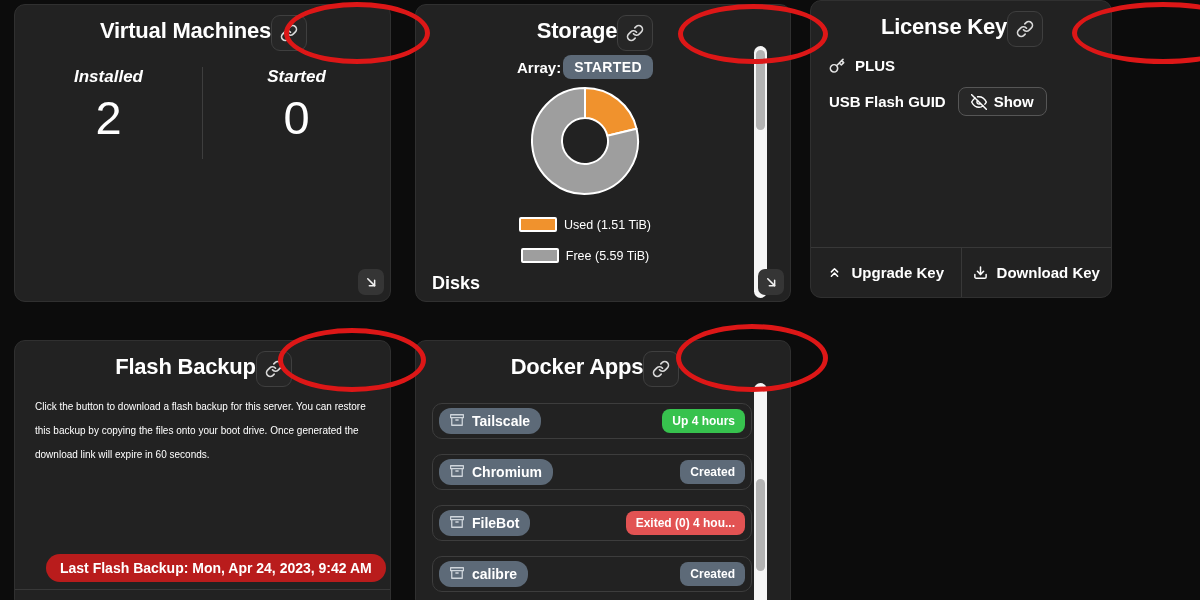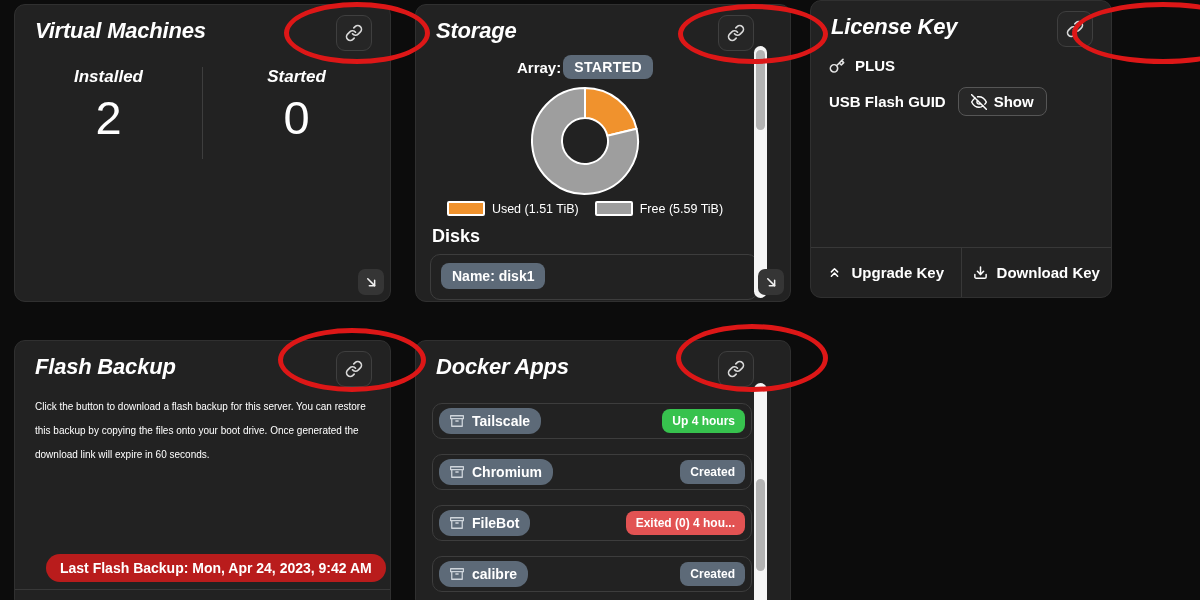--- a/index.html
+++ b/index.html
@@ -17,23 +17,22 @@
     border-radius:11px;
     overflow:hidden;
   }
   #card-vm      { left:14px;  top:4px;   width:377px; height:298px; }
   #card-storage { left:415px; top:4px;   width:376px; height:298px; }
   #card-license { left:810px; top:0;   width:302px; height:298px; }
   #card-flash   { left:14px;  top:340px; width:377px; height:270px; }
   #card-docker  { left:415px; top:340px; width:376px; height:270px; }
 
   .card-header {
-    display:flex; justify-content:space-between; align-items:flex-start;
+    display:flex; justify-content:center; align-items:flex-start;
     padding:10px 18px 0 20px;
-    font-style:italic;
   }
   .card-title { font-size:22px; font-weight:700; letter-spacing:-0.2px; margin-top:3px; }
   .link-btn {
     width:36px; height:36px; flex:0 0 36px;
     border:1px solid #3f3f3f; border-radius:9px;
     background:rgba(255,255,255,0.02);
     display:flex; align-items:center; justify-content:center;
     color:#d8d8d8; cursor:pointer;
   }
 
@@ -67,21 +66,21 @@
     display:inline-block; background:#5d6a78; color:#fff;
     border-radius:8px; padding:5px 11px; font-size:14px; font-weight:700;
     white-space:nowrap;
   }
 
   
   .array-row { display:flex; justify-content:center; align-items:center; gap:2px; margin:4px 36px 0 0; }
   .array-label { font-size:15px; font-weight:700; }
   .array-status { letter-spacing:0.4px; font-size:14px; padding:4px 11px; }
   .donut-wrap { display:flex; justify-content:center; margin:6px 36px 0 0; }
-  .chart-legend { display:flex; justify-content:center; align-items:center; gap:16px; margin:4px 36px 0 0; }
+  .chart-legend { display:flex; justify-content:center; align-items:center; gap:16px; margin:20px 36px 0 0;flex-direction:column; }
   .legend-item { display:flex; align-items:center; gap:7px; font-size:12.5px; font-weight:400; }
   .legend-swatch { width:38px; height:15px; border:2px solid #ffffff; border-radius:2px; }
   .disks-heading { font-size:18px; font-weight:700; margin:10px 0 0 16px; }
   .disk-panel {
     margin:7px 32px 0 14px; height:46px;
     border:1px solid #3d3d3d; border-radius:10px; padding:8px 10px;
   }
 
   .vscroll { position:absolute; width:13px; border-radius:7px; background:#f5f5f5; z-index:5; cursor:default; }
   .vscroll-thumb { position:absolute; left:2px; width:9px; border-radius:5px; background:#b3b3b3; }
@@ -123,21 +122,21 @@
   .flash-footer { position:absolute; top:248px; left:0; right:0; border-top:1px solid #383838; }
 
   
   .docker-rows { margin:16px 38px 0 16px; }
   .docker-row {
     height:36px; border:1px solid #3d3d3d; border-radius:10px;
     margin-bottom:15px; display:flex; align-items:center;
     justify-content:space-between; padding:0 6px;
   }
   .app-name-badge {
-    display:flex; align-items:center; gap:8px;
+    display:flex; gap:8px;
     background:#5d6a78; border-radius:12px; padding:5px 11px;
     font-size:14px; font-weight:700; color:#fff; cursor:pointer;
   }
   .app-name-badge .app-icon { color:#cfd5db; display:flex; }
   .status-badge {
     border-radius:8px; padding:5px 10px;
     font-size:12px; font-weight:700; color:#fff; white-space:nowrap;
   }
   svg { display:block; }
 </style>

